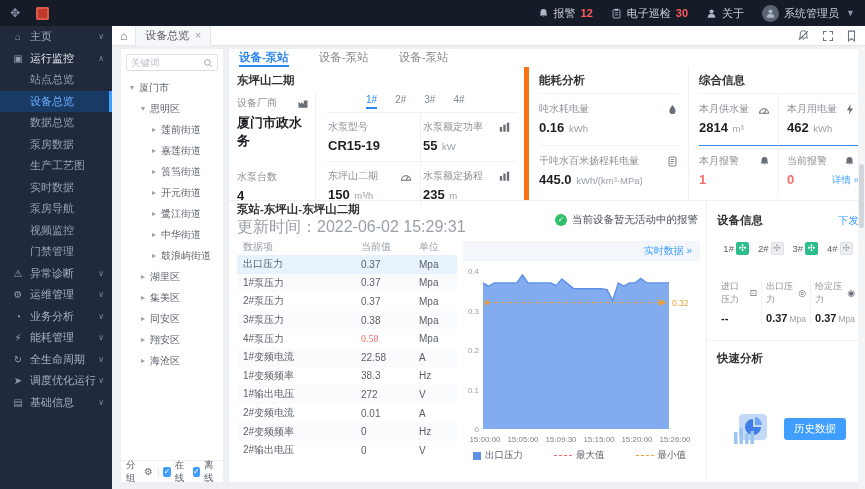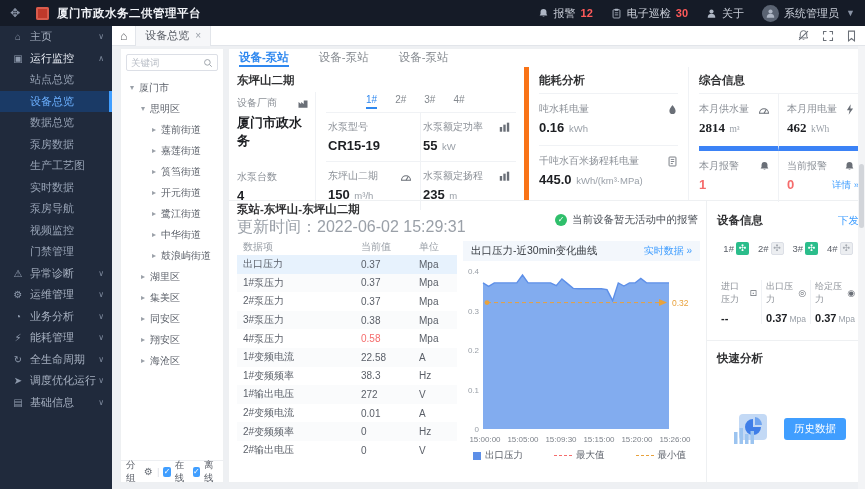--- a/index.html
+++ b/index.html
@@ -83,39 +83,39 @@
   .energy { width:160px; flex:none; padding:6px 10px 0 10px; border-right:1px solid #f0f2f5; }
   .energy .sec-title, .overview .sec-title { padding-bottom:5px; border-bottom:1px solid #f0f2f5; }
   .e-blk { padding:8px 0 10px 0; }
   .e-blk + .e-blk { border-top:1px solid #f0f2f5; }
 
   .overview { flex:1; padding:6px 10px 0 10px; }
   .ov-grid { display:grid; grid-template-columns:1fr 1fr; }
   .ov-cell { padding:8px 4px 10px 0; position:relative; }
   .ov-cell:nth-child(odd) { border-right:1px solid #f0f2f5; padding-right:8px; }
   .ov-cell:nth-child(even) { padding-left:8px; }
-  .ov-cell:nth-child(-n+2) { border-bottom:5px solid #3b82f6;font-family:Liberation Serif, serif; }
+  .ov-cell:nth-child(-n+2) { border-bottom:1px solid #3b82f6; }
   .detail-link { position:absolute; right:0; bottom:10px; font-size:9.5px; color:#409eff; cursor:pointer; }
 
   .row2 { flex:1; display:flex; min-height:0; }
   .detail { flex:1; display:flex; flex-direction:column; min-width:0; }
   .detail-head { height:38px; flex:none; display:flex; align-items:center; padding:0 8px; }
   .dh-titles { line-height:1.3; }
   .dh-title { font-size:11.5px; font-weight:bold; color:#303133; }
   .dh-sub { font-size:16px; color:#9aa0a8; }
   .dh-badge { margin-left:auto; display:flex; align-items:center; gap:5px; font-size:10.5px; color:#4a4f57; }
   .ok-dot { width:12px; height:12px; border-radius:50%; background:#2fbf6b; color:#fff; font-size:8px; line-height:12px; text-align:center; }
 
   .detail-body { flex:1; display:flex; min-height:0; }
   .dtable { width:228px; flex:none; padding:0 0 0 8px; font-size:10px; }
   .dt-row { display:grid; grid-template-columns:118px 58px 44px; align-items:center; height:18.6px; color:#5a5f68; padding-left:6px; }
   .dt-row.head { color:#9aa0a8; height:16px; }
   .dt-row:nth-child(odd):not(.head) { background:#fafbfc; }
   .dt-row.selected { background:#e7f2fd; }
-  .dt-row .v.alert { color:#f56c6c; }
+  .dt-row .v.alert { color:#f56c6c;font-family:Liberation Serif, serif; }
 
   .chartbox { flex:1; padding:0 6px 0 6px; min-width:0; }
   .chart-head { height:20px; background:#f3f7fc; display:flex; align-items:center; padding:0 8px; margin-top:2px; }
   .chart-title { font-size:10.5px; color:#3c4046; }
   .chart-link { margin-left:auto; font-size:10px; color:#409eff; cursor:pointer; }
   .legend { display:flex; justify-content:space-between; padding:0 14px 0 10px; font-size:9.5px; color:#5a5f68; }
   .legend .li { display:flex; align-items:center; gap:4px; }
   .lg-sq { width:8px; height:8px; flex:none; }
   .lg-dash { width:18px; border-top:1px dashed; flex:none; }
 
@@ -146,21 +146,20 @@
   .ic svg { display:block; }
 </style>
 </head>
 <body>
 
 <div id="app">
 
   <header class="topbar">
     <span class="tb-move">✥</span>
     <span class="tb-logo"></span>
-    <span class="tb-title">厦门市政水务二供管理平台</span>
     <div class="tb-right">
       <span class="tb-item">
         <span class="ic">
             <svg width="11" height="11" viewBox="0 0 16 16">
               <path d="M8 1.3a4.3 4.3 0 0 0-4.3 4.3v3.2L2.4 11h11.2l-1.3-2.2V5.6A4.3 4.3 0 0 0 8 1.3z" fill="currentColor"></path>
               <path d="M6.5 12.2a1.6 1.6 0 0 0 3 0z" fill="currentColor"></path>
             </svg>
           </span>
         <span>报警</span>
         <b class="cnt">12</b>
@@ -615,21 +614,20 @@
                     <span class="u">Hz</span>
                   </div>
                   <div class="dt-row">
                     <span class="n">2#输出电压</span>
                     <span class="v">0</span>
                     <span class="u">V</span>
                   </div>
                 </div>
               <div class="chartbox">
                 <div class="chart-head">
-                  <span class="chart-title">出口压力-近30min变化曲线</span>
                   <span class="chart-link">实时数据 »</span>
                 </div>
                 <div id="chart">
                     <svg width="237" height="188" viewBox="0 0 237 188">
                       <text x="16" y="171.0" font-size="8" fill="#9aa0a8" text-anchor="end">0</text>
                       <text x="16" y="131.5" font-size="8" fill="#9aa0a8" text-anchor="end">0.1</text>
                       <text x="16" y="92.0" font-size="8" fill="#9aa0a8" text-anchor="end">0.2</text>
                       <text x="16" y="52.5" font-size="8" fill="#9aa0a8" text-anchor="end">0.3</text>
                       <text x="16" y="13.0" font-size="8" fill="#9aa0a8" text-anchor="end">0.4</text>
                       <polygon points="20.0,21.9 25.6,25.4 31.3,21.9 36.9,21.9 42.5,21.9 48.2,21.9 53.8,21.9 59.5,14.0 65.1,21.9 70.7,21.9 76.4,21.9 82.0,21.9 87.6,21.9 93.3,24.6 98.9,17.9 104.5,22.6 110.2,27.4 115.8,27.8 121.5,27.8 127.1,27.8 132.7,27.8 138.4,27.8 144.0,28.6 149.6,39.6 155.3,21.9 160.9,25.0 166.5,21.9 172.2,21.9 177.8,17.5 183.5,21.9 189.1,21.9 194.7,21.9 200.4,21.9 206.0,21.9 206,168 20,168" fill="#7da9ee" fill-opacity="0.96"></polygon>

